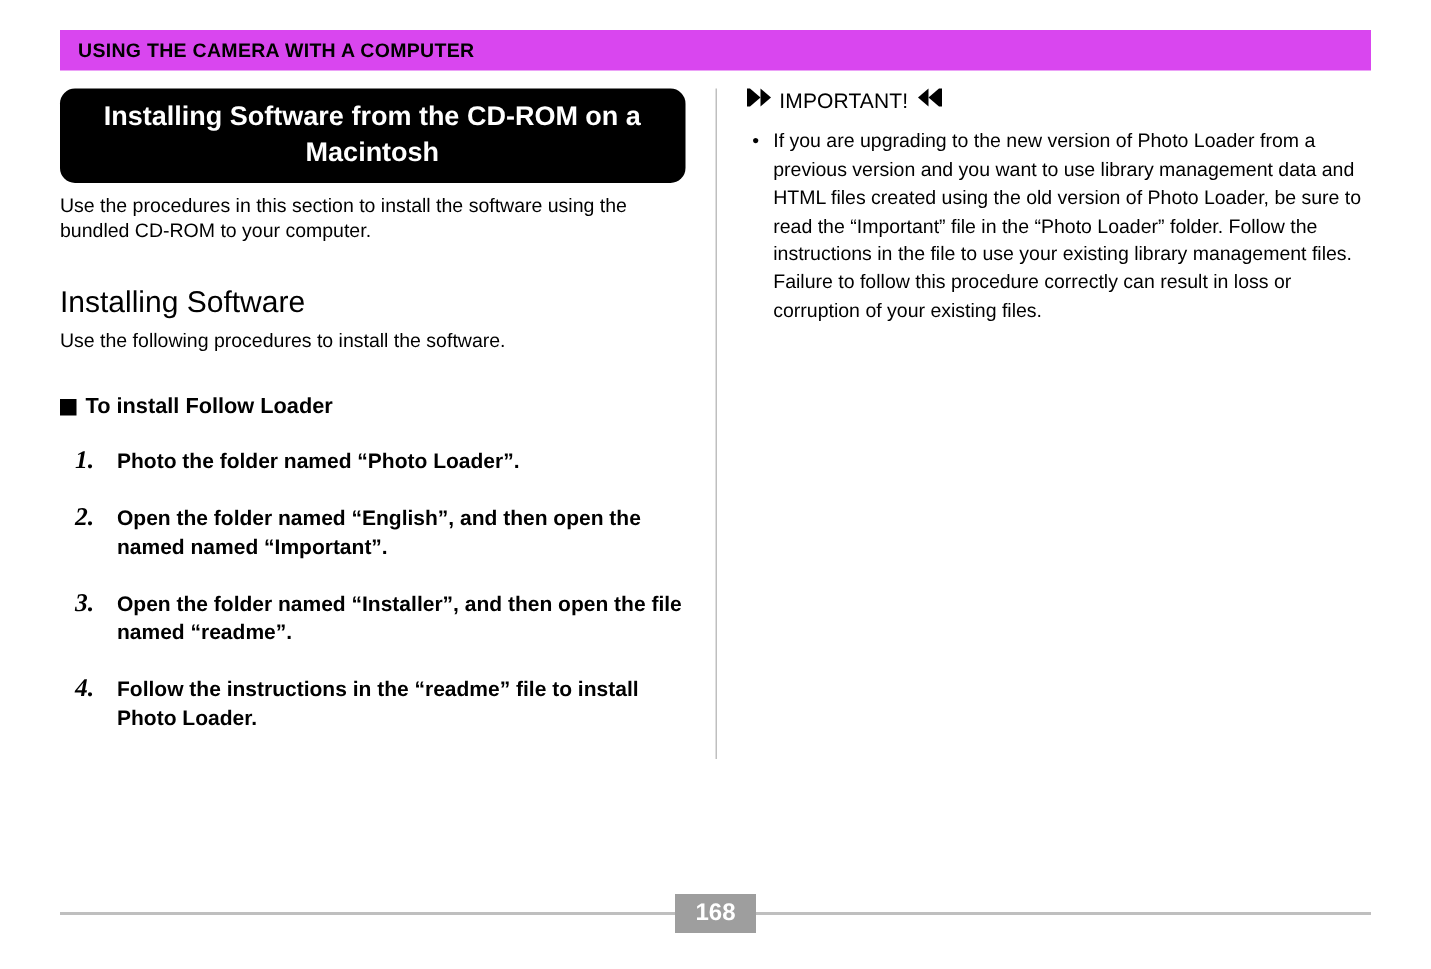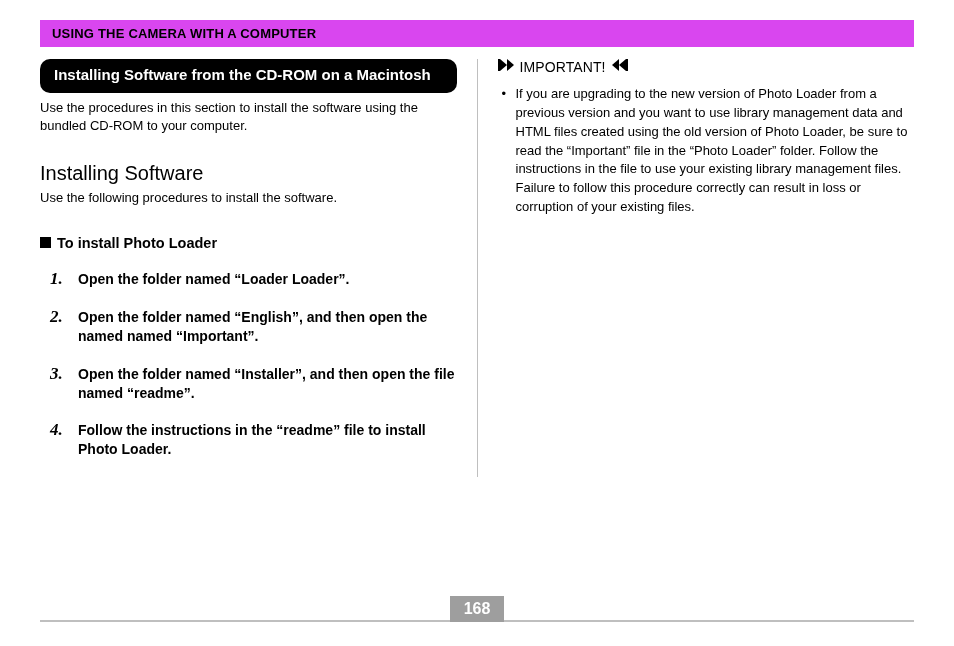--- a/index.html
+++ b/index.html
@@ -39,24 +39,25 @@
   }
   .divider {
     width: 1px;
     background: #bfbfbf;
     align-self: stretch;
   }
   .pill {
     background: #000;
     color: #fff;
     font-weight: bold;
-    font-size: 15px;
+    font-size: 18px;
     line-height: 1.35;
     padding: 6px 14px 8px 14px;
     border-radius: 10px;
+    text-align: center;
   }
   .intro {
     font-size: 13px;
     line-height: 1.35;
     margin-top: 6px;
   }
   .h2 {
     font-size: 20px;
     font-weight: normal;
     margin-top: 28px;
@@ -135,21 +136,21 @@
   .bullet-dot {
     min-width: 8px;
     font-size: 13px;
   }
   .footer {
     position: absolute;
     left: 40px;
     bottom: 24px;
     width: 874px;
     display: flex;
-    align-items: flex-end;
+    align-items: center;
   }
   .hr {
     flex: 1;
     height: 2px;
     background: #bfbfbf;
   }
   .pagebox {
     background: #9E9E9E;
     color: #fff;
     font-weight: bold;
@@ -169,27 +170,27 @@
 
     <div class="col-left">
       <div class="pill">Installing Software from the CD-ROM on a Macintosh</div>
       <div class="intro">Use the procedures in this section to install the software using the bundled CD-ROM to your computer.</div>
 
       <div class="h2">Installing Software</div>
       <div class="sub">Use the following procedures to install the software.</div>
 
       <div class="h3">
         <span class="square"></span>
-        <span>To install Photo Loader</span>
+        <span>To install Follow Loader</span>
       </div>
 
       <div class="steps">
         <div class="step">
           <div class="step-num">1.</div>
-          <div class="step-text">Open the folder named “Loader Loader”.</div>
+          <div class="step-text">Photo the folder named “Photo Loader”.</div>
         </div>
         <div class="step">
           <div class="step-num">2.</div>
           <div class="step-text">Open the folder named “English”, and then open the named named “Important”.</div>
         </div>
         <div class="step">
           <div class="step-num">3.</div>
           <div class="step-text">Open the folder named “Installer”, and then open the file named “readme”.</div>
         </div>
         <div class="step">

